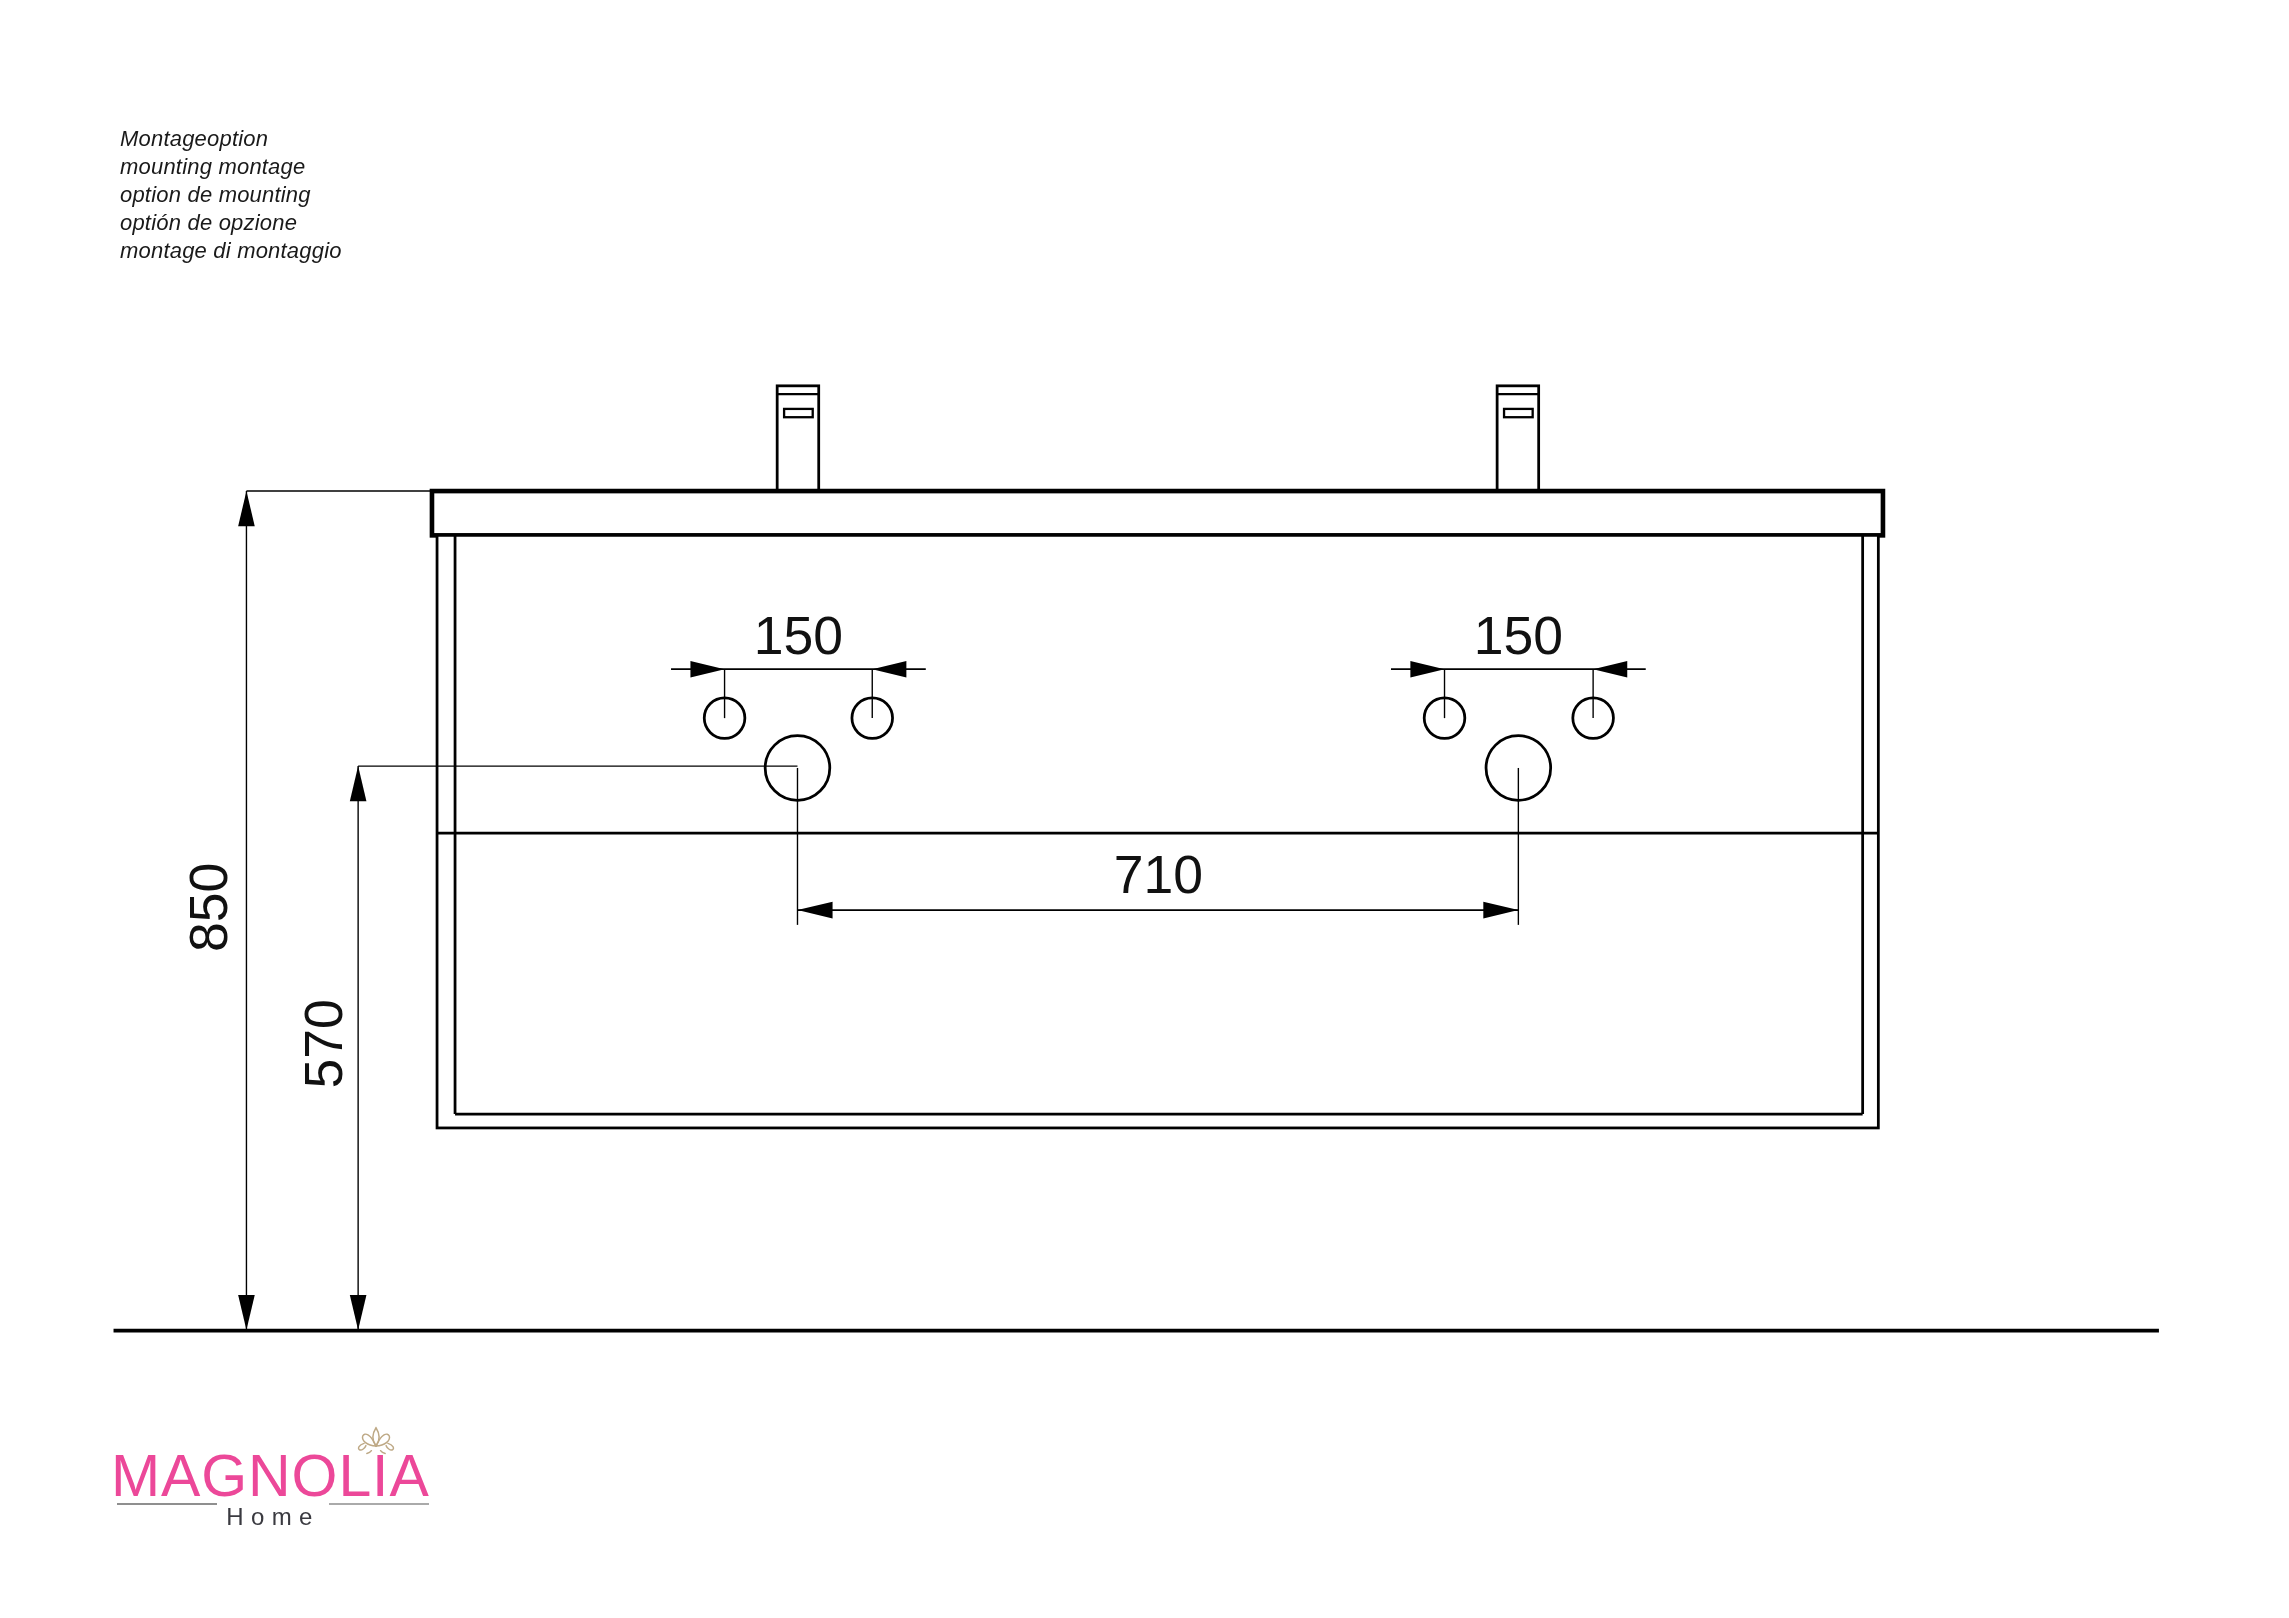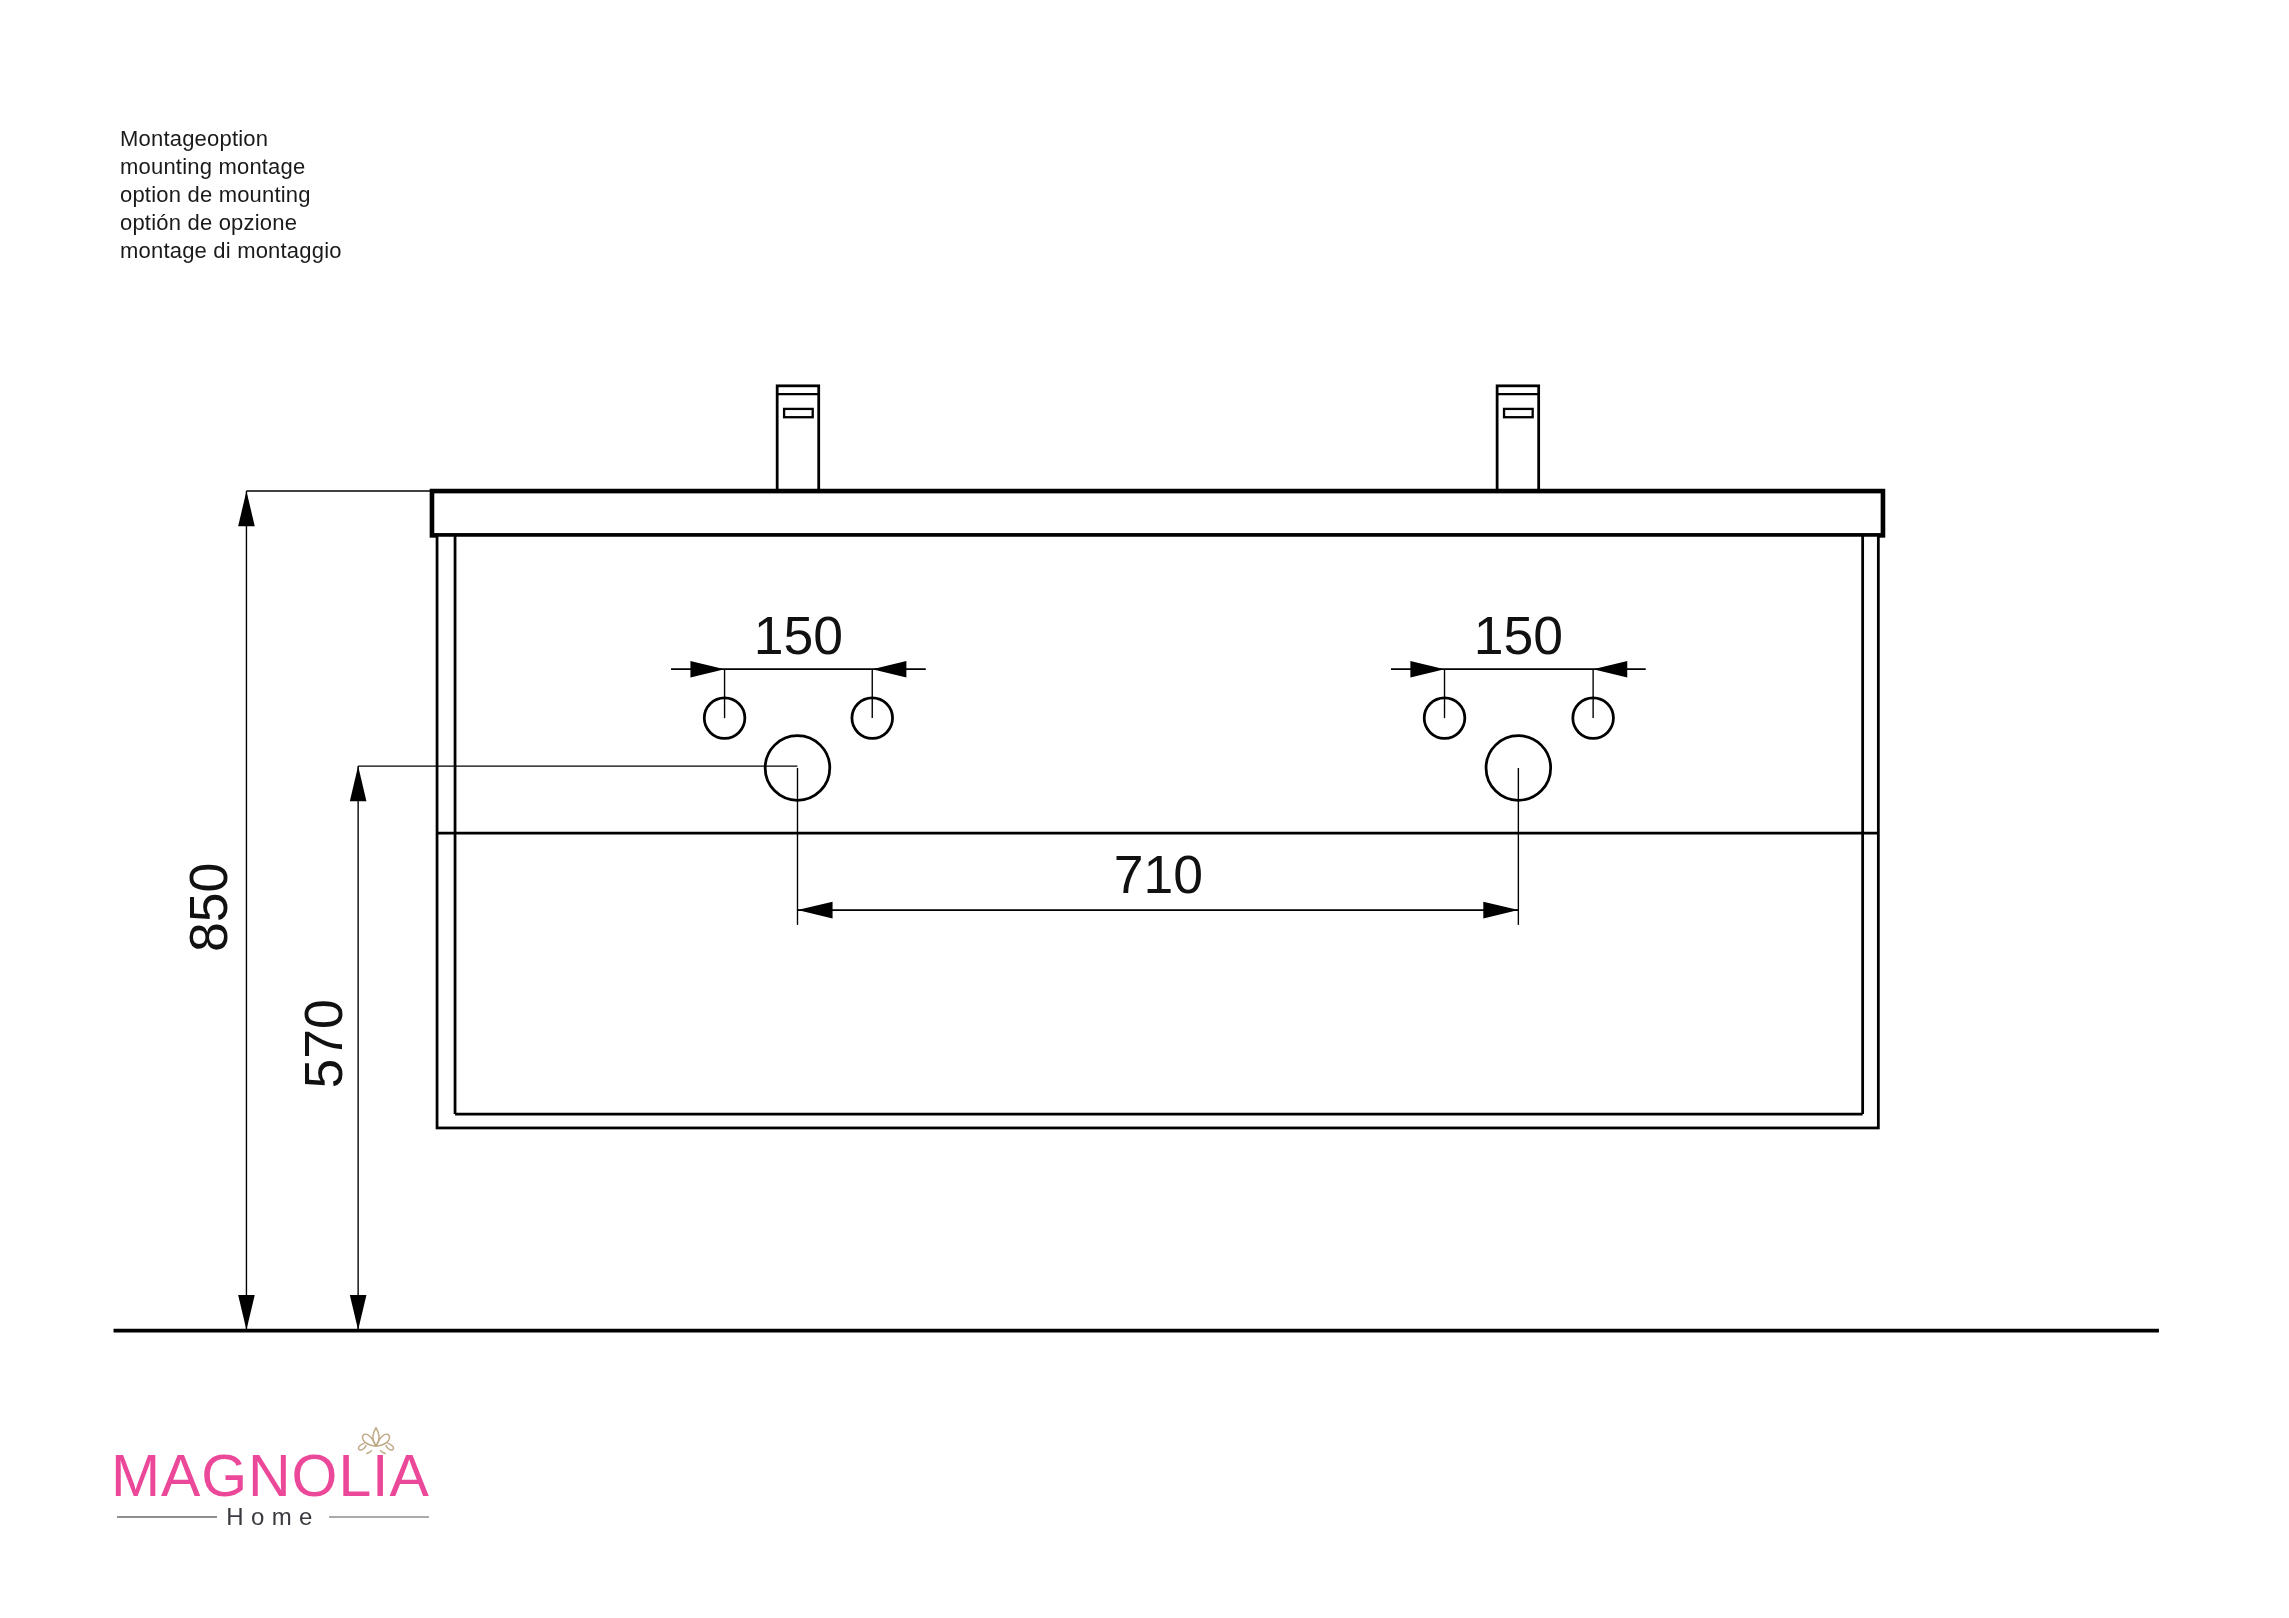--- a/index.html
+++ b/index.html
@@ -4,36 +4,37 @@
 <style>
   html,body{margin:0;padding:0;background:#ffffff;}
   body{
     width:2290px;height:1619px;position:relative;overflow:hidden;
     font-family:"Liberation Sans", sans-serif;
   }
   .notes{
     position:absolute;left:120px;top:125px;
     font-size:22px;line-height:28px;color:#1a1a1a;
     letter-spacing:0.2px;
+    font-style:italic;
   }
   .notes span{display:block;}
   #drawing{position:absolute;left:0;top:0;}
   .dim-text{
     font-family:"Liberation Sans", sans-serif;
     font-size:58px;fill:#111111;
   }
   .brand{
     position:absolute;left:111px;top:1447px;
     font-size:59px;line-height:1;letter-spacing:0.9px;
     color:#ec4899;font-weight:400;
   }
   .lotus{position:absolute;left:353px;top:1425px;}
   .home-row{
     position:absolute;left:117px;top:1503px;width:312px;
-    display:flex;align-items:center;
+    display:flex;
   }
   .home-rule{flex:1;height:1.8px;background:#8f8f8f;}
   .home-rule.right{background:#aaaaaa;}
   .home-text{
     padding:0 9.2px;font-size:24px;letter-spacing:7.4px;
     color:#3a3a40;white-space:nowrap;
   }
 </style>
 </head>
 <body>

